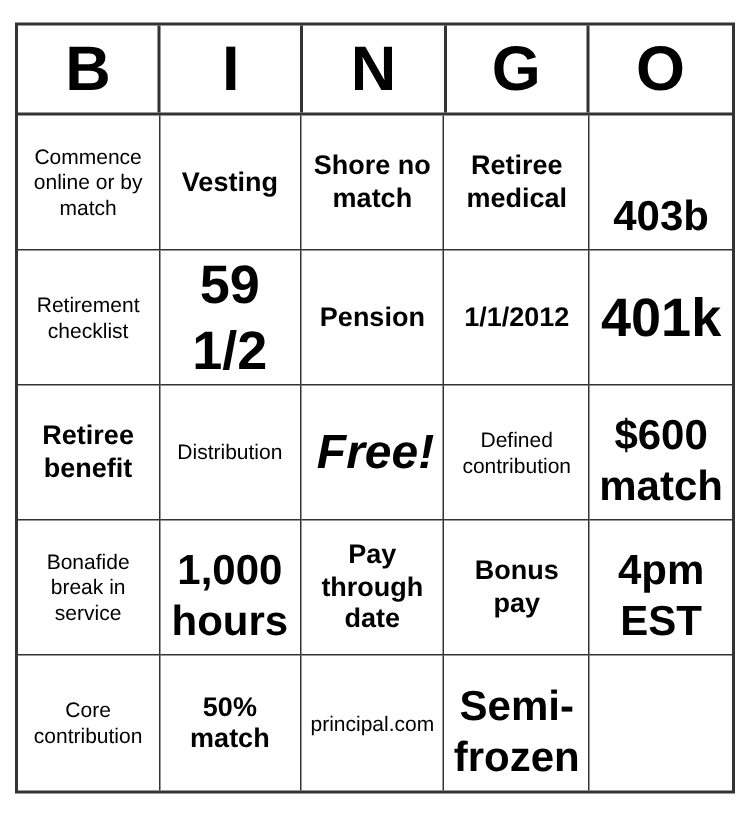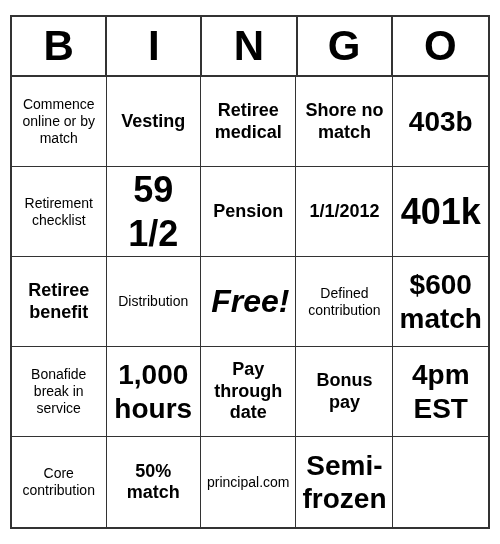--- a/index.html
+++ b/index.html
@@ -51,20 +51,21 @@
     }
     .bingo-cell:nth-child(5n) {
       border-right: none;
     }
     .bingo-cell:nth-child(n+21) {
       border-bottom: none;
     }
     .bingo-cell.large-text {
       font-size: 28px;
       font-weight: bold;
+      align-items: flex-end;
     }
     .bingo-cell.xl-text {
       font-size: 36px;
       font-weight: bold;
     }
     .bingo-cell.free {
       font-size: 32px;
       font-weight: bold;
       font-style: italic;
       justify-content: flex-end;
@@ -86,24 +87,24 @@
       <div class="bingo-header-cell">O</div>
     </div>
   <div class="bingo-grid">
   <div class="bingo-cell">
         <span>Commence online or by match</span>
       </div>
       <div class="bingo-cell medium-text">
         <span>Vesting</span>
       </div>
       <div class="bingo-cell medium-text">
-        <span>Retiree medical</span>
+        <span>Shore no match</span>
       </div>
       <div class="bingo-cell medium-text">
-        <span>Shore no match</span>
+        <span>Retiree medical</span>
       </div>
       <div class="bingo-cell large-text">
         <span>403b</span>
       </div>
       <div class="bingo-cell">
         <span>Retirement checklist</span>
       </div>
       <div class="bingo-cell xl-text">
         <span>59 1/2</span>
       </div>

